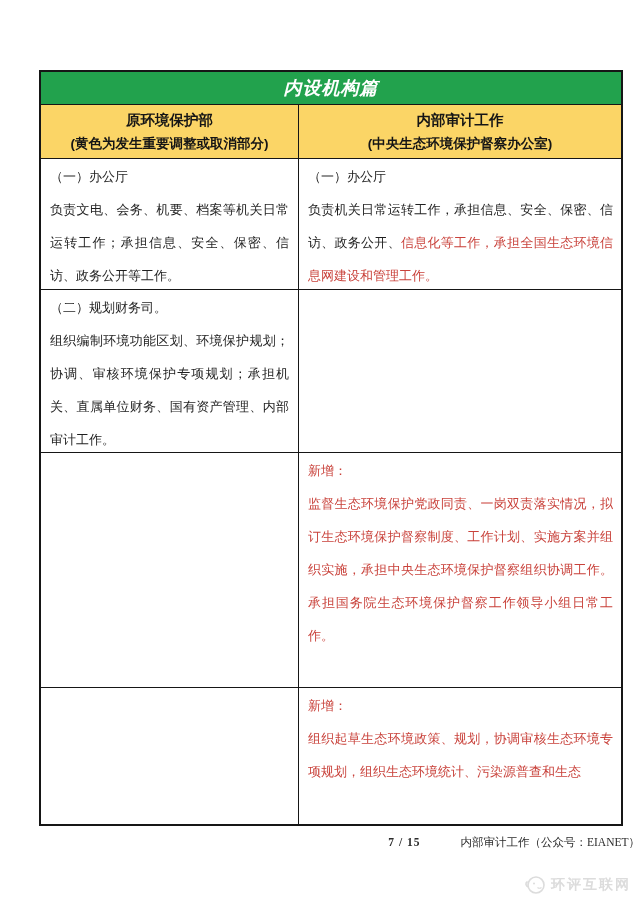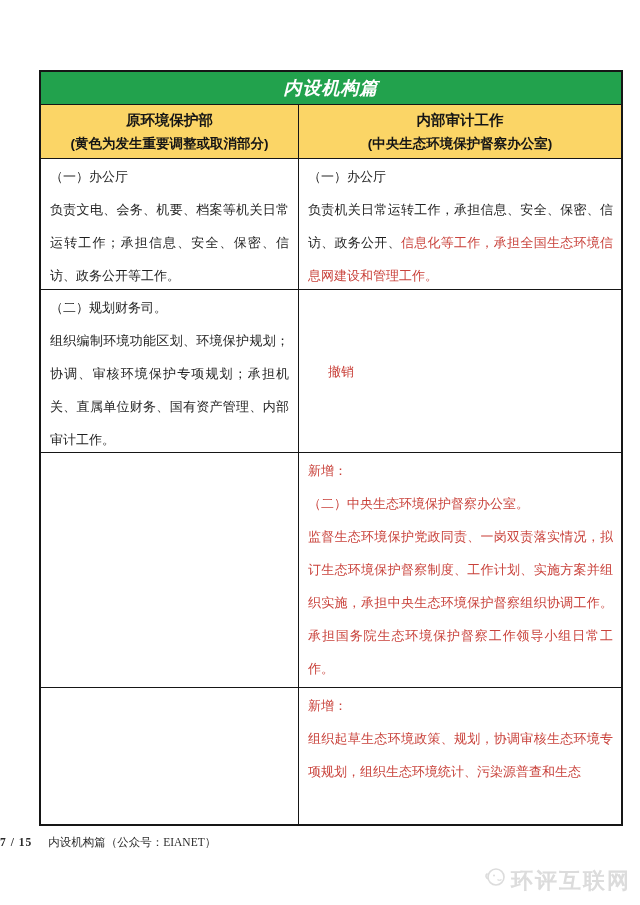--- a/index.html
+++ b/index.html
@@ -85,37 +85,38 @@
     display: flex;
     align-items: center;
     padding-top: 0;
   }
   .footer {
     position: absolute;
     top: 835px;
     left: 0;
     width: 100%;
     display: flex;
-    justify-content: flex-start;
+    justify-content: flex-end;
     align-items: baseline;
-    gap: 16px;
+    gap: 40px;
     font-size: 11.5px;
     color: #2b2b2b;
   }
   .footer .pagenum { font-weight: bold; letter-spacing: 1px; }
   .watermark {
     position: absolute;
     right: 9px;
     bottom: 9px;
     display: flex;
+    align-items: center;
     gap: 4px;
     color: var(--watermark-gray);
     font-family: "Liberation Sans", "DejaVu Sans", sans-serif;
     font-weight: bold;
-    font-size: 22px;
+    font-size: 14px;
     letter-spacing: 2px;
     user-select: none;
   }
   .watermark svg { display: block; }
 </style>
 </head>
 <body>
 
 <div class="page">
 
@@ -143,47 +144,43 @@
         <p><span>（一）办公厅</span></p>
         <p><span>负责机关日常运转工作，承担信息、安全、保密、信访、政务公开、</span><span class="red">信息化等工作，承担全国生态环境信息网建设和管理工作。</span></p>
       </div>
     </div>
 
     <div class="trow row-2">
       <div class="cell col-left">
         <p><span>（二）规划财务司。</span></p>
         <p><span>组织编制环境功能区划、环境保护规划；协调、审核环境保护专项规划；承担机关、直属单位财务、国有资产管理、内部审计工作。</span></p>
       </div>
-      <div class="cell col-right center-v">
-        <p><span class="red">撤销</span></p>
-      </div>
     </div>
 
     <div class="trow row-3">
       <div class="cell col-left"></div>
       <div class="cell col-right">
         <p><span class="red">新增：</span></p>
-        <p><span class="red">（二）中央生态环境保护督察办公室。</span></p>
         <p><span class="red">监督生态环境保护党政同责、一岗双责落实情况，拟订生态环境保护督察制度、工作计划、实施方案并组织实施，承担中央生态环境保护督察组织协调工作。承担国务院生态环境保护督察工作领导小组日常工作。</span></p>
       </div>
     </div>
 
     <div class="trow row-4">
       <div class="cell col-left"></div>
       <div class="cell col-right">
         <p><span class="red">新增：</span></p>
         <p><span class="red">组织起草生态环境政策、规划，协调审核生态环境专项规划，组织生态环境统计、污染源普查和生态</span></p>
       </div>
     </div>
 
   </div>
 
   <div class="footer">
     <span class="pagenum">7 / 15</span>
-    <span class="publisher">内设机构篇（公众号：EIANET）</span>
+    <span class="publisher">内部审计工作（公众号：EIANET）</span>
   </div>
 
   <div class="watermark">
     <span>
       <svg width="24" height="22" viewBox="0 0 24 22" fill="none" stroke="#DCDCDC" stroke-width="1.6">
         <circle cx="13" cy="11" r="8"></circle>
         <path d="M5.5 13 C 2.5 12, 2 9, 4.5 7.5"></path>
         <circle cx="11" cy="9.5" r="1" fill="#DCDCDC" stroke="none"></circle>
         <path d="M14.5 13.5 q 2 1.5 4 0" stroke-width="1.2"></path>
       </svg>

